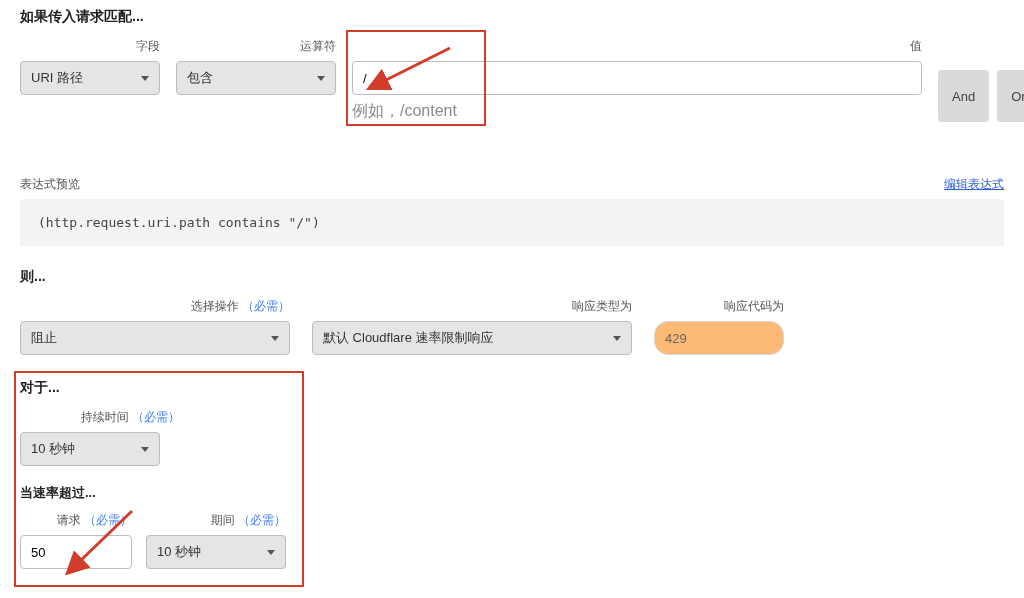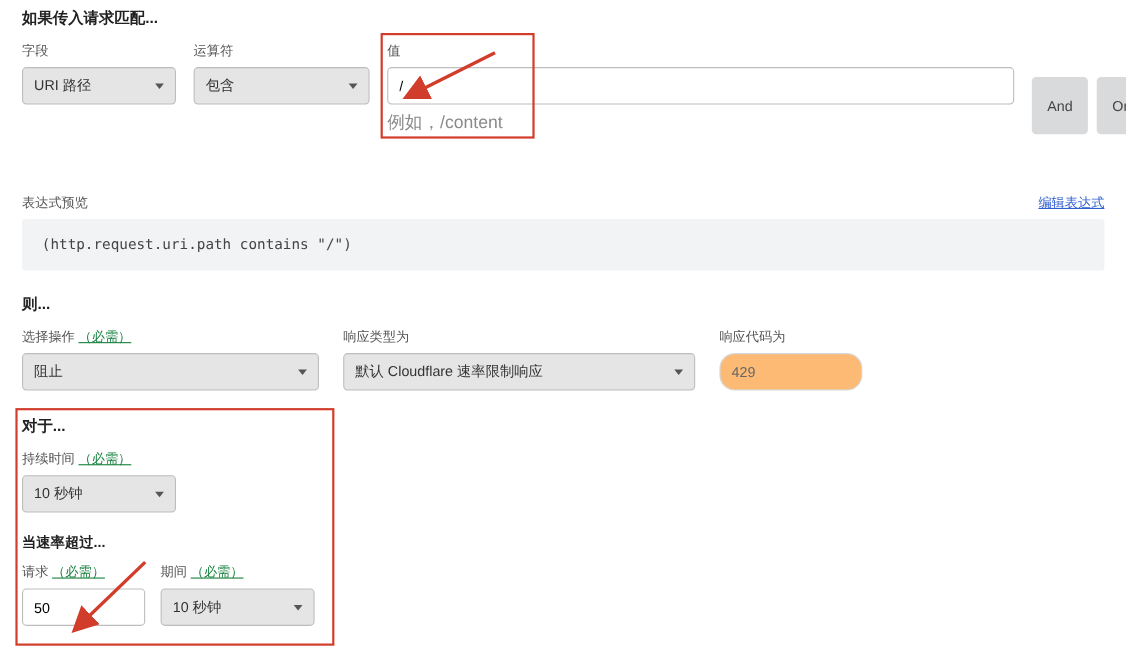--- a/index.html
+++ b/index.html
@@ -23,22 +23,23 @@
     gap: 16px;
   }
   .field-group {
     display: flex;
     flex-direction: column;
   }
   .field-label {
     font-size: 12px;
     color: #555;
     margin-bottom: 6px;
-  }
-  .req { color: #15803d; text-decoration: underline; }
+    text-align: right;
+  }
+  .req { color: #3b82f6; }
   .faux-select {
     display: flex;
     align-items: center;
     justify-content: space-between;
     border: 1px solid #bdbdbd;
     border-radius: 4px;
     padding: 6px 10px;
     height: 34px;
     background: #e5e5e5;
     cursor: pointer;

